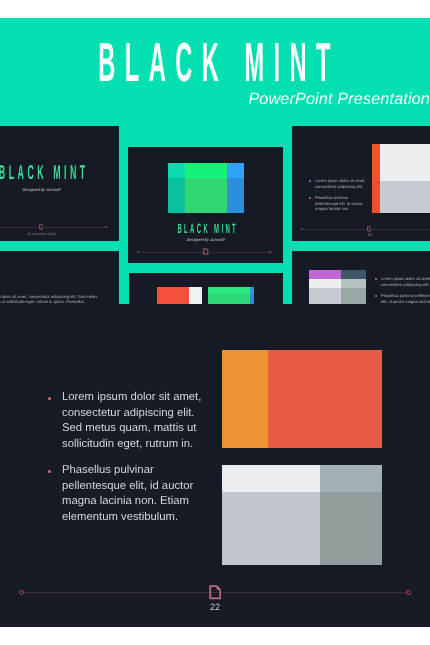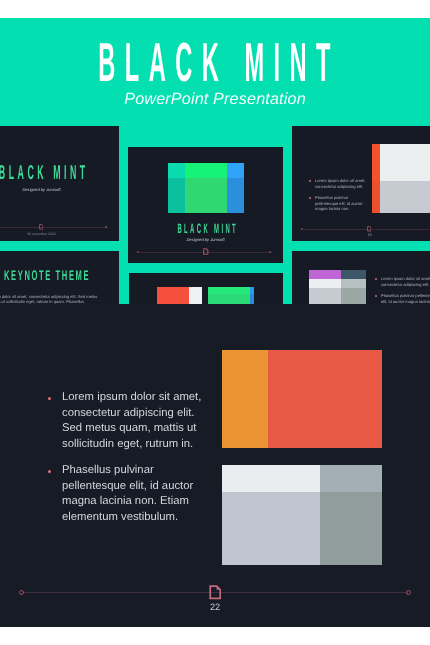--- a/index.html
+++ b/index.html
@@ -4,21 +4,21 @@
 <style>
 html,body{margin:0;padding:0;background:#fff;}
 body{width:430px;height:645px;font-family:"Liberation Sans",sans-serif;overflow:hidden;-webkit-font-smoothing:antialiased;text-rendering:geometricPrecision;}
 #page{position:absolute;left:0;top:0;width:430px;height:645px;background:#fff;}
 #canvas{position:absolute;left:0;top:18px;width:430px;height:609px;background:#161b25;overflow:hidden;}
 
 
 .hero{position:absolute;left:0;top:0;width:430px;height:86px;background:#03dfb1;}
 .hero-title-wrap{position:absolute;left:0;top:17px;width:430px;text-align:center;white-space:nowrap;font-size:55px;line-height:55px;color:#fff;}
 .hero-title{display:inline-block;letter-spacing:22px;font-weight:600;transform:scaleX(.43) translateX(-144px);transform-origin:50% 50%;}
-.hero-sub{position:absolute;left:0;top:72px;width:430px;text-align:center;color:#f0fffb;font-style:italic;font-size:16.2px;line-height:18px;letter-spacing:.15px;}
+.hero-sub{position:absolute;left:0;top:72px;width:430px;text-align:right;color:#f0fffb;font-style:italic;font-size:16.2px;line-height:18px;letter-spacing:.15px;}
 
 
 .collage{position:absolute;left:0;top:86px;width:430px;height:200px;background:#03dfb1;overflow:hidden;}
 .sl{position:absolute;background:#151a24;overflow:hidden;}
 
 
 .grid{display:flex;width:100%;height:100%;}
 .gcol{display:flex;flex-direction:column;height:100%;}
 .gcol i{display:block;width:100%;}
 
@@ -191,23 +191,20 @@
     <div class="tdot l"></div>
 
     <svg class="ticon" viewBox="0 0 12 15">
             <path d="M1.4 1.4H7.4L10.6 4.6V13.6H1.4Z" fill="none" stroke="#a04f62" stroke-width="2.4"></path>
             <path d="M7.4 1.4L10.6 4.6H7.4Z" fill="#a04f62"></path>
           </svg>
     <div class="date">16</div>
    </div>
 
    <div class="sl" id="s4">
-    <div class="kt">
-            <span>KEYNOTE THEME</span>
-          </div>
     <p class="body">Lorem ipsum dolor sit amet, consectetur adipiscing elit. Sed metus quam, mattis ut sollicitudin eget, rutrum in quam. Phasellus</p>
    </div>
 
    <div class="sl" id="s5">
     <div class="g1">
      <div class="grid">
       <div class="gcol" style="width:72%">
                 <i style="height:100%;background:#f4503c"></i>
               </div>
       <div class="gcol" style="width:28%">

